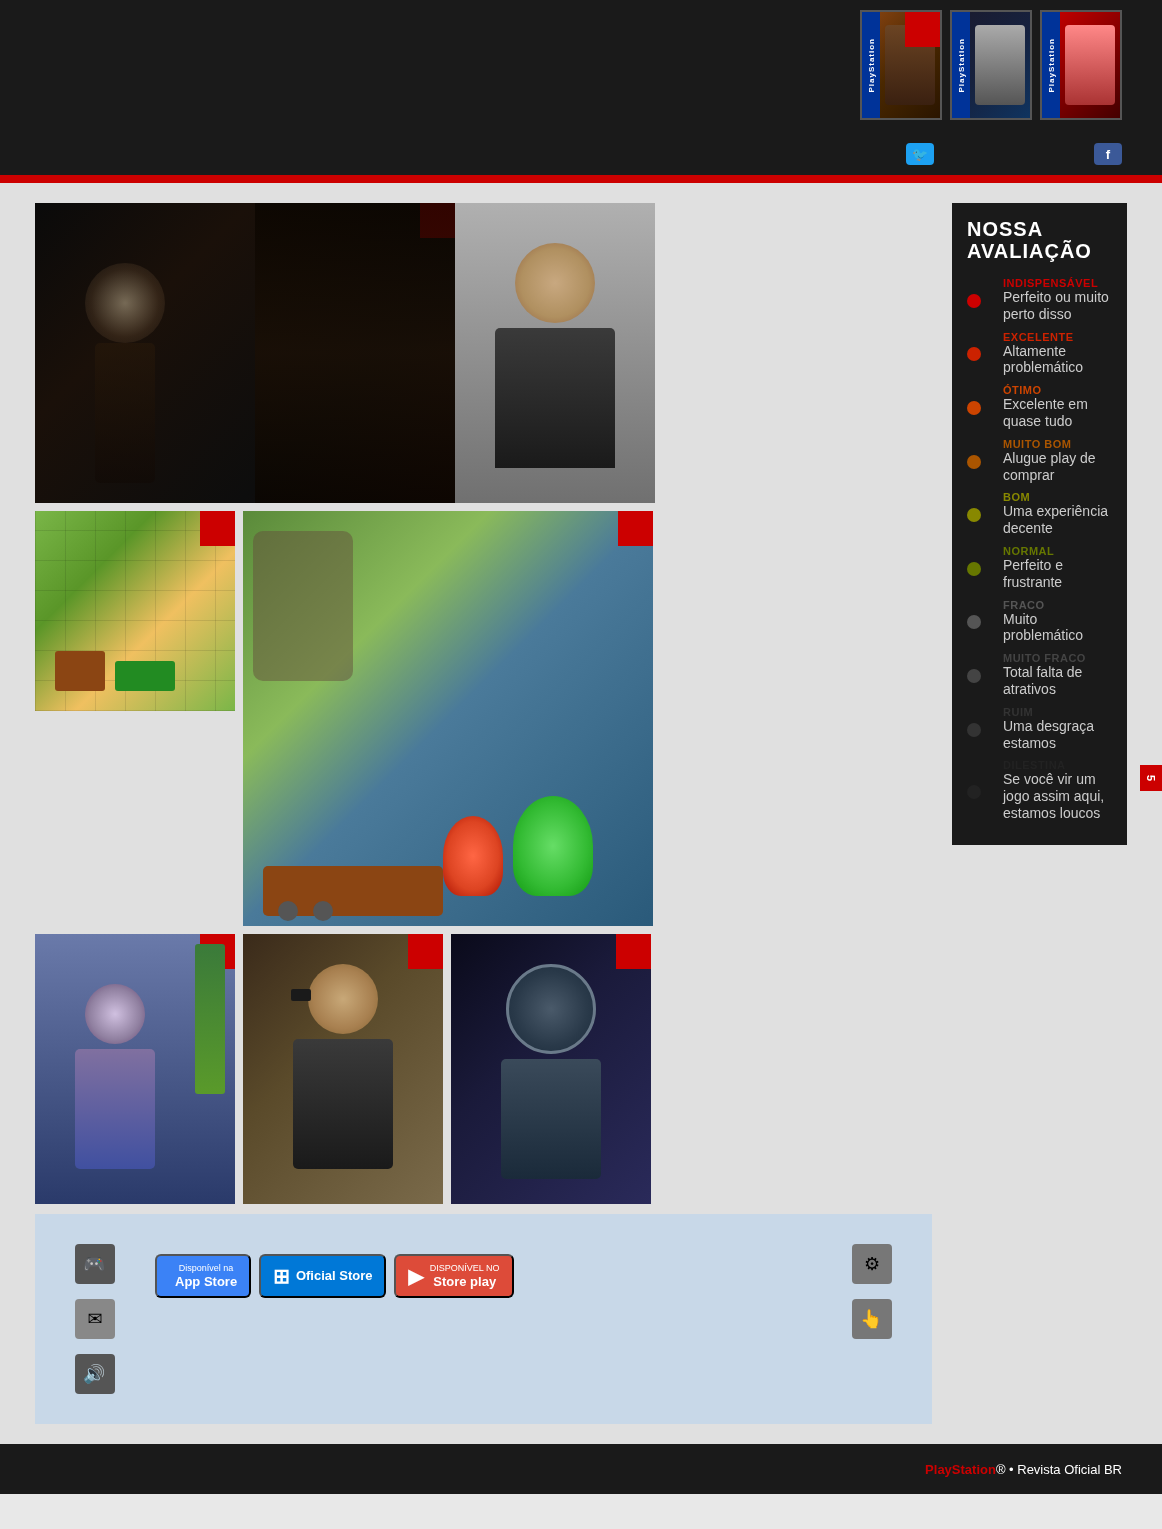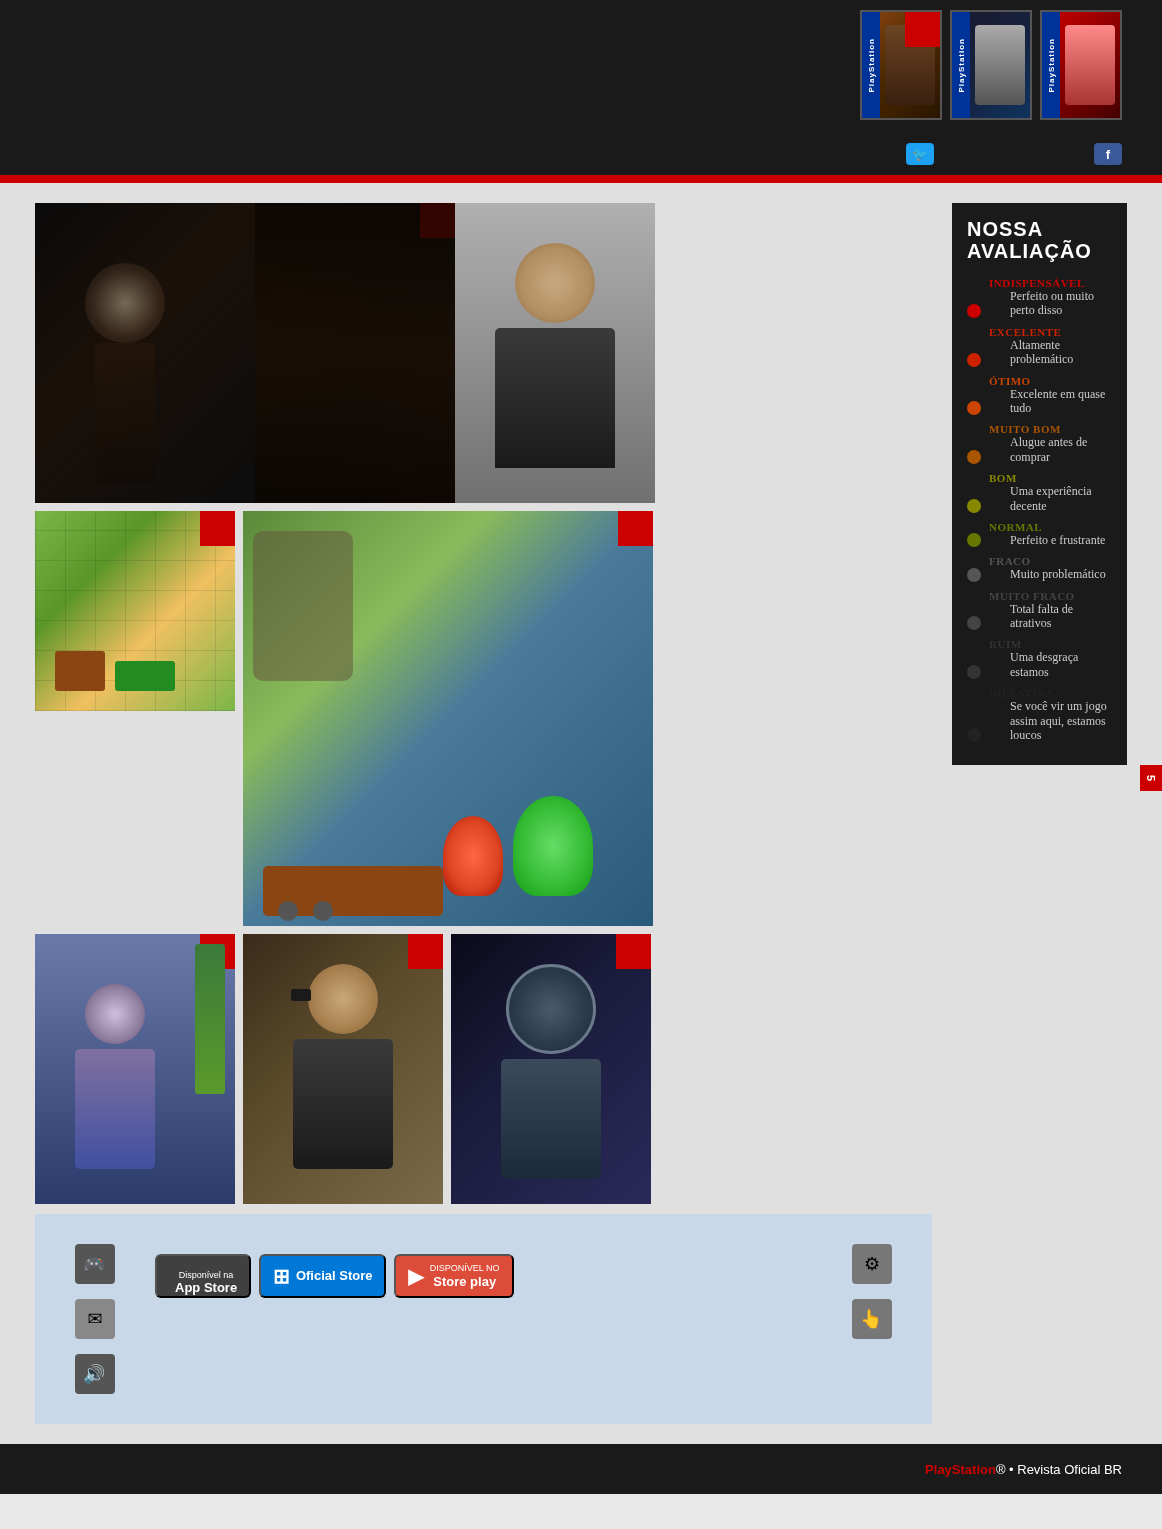--- a/index.html
+++ b/index.html
@@ -267,21 +267,21 @@
       border-radius: 6px;
       display: flex;
       align-items: center;
       gap: 6px;
       padding: 0 12px;
       color: white;
       font-size: 11px;
       font-weight: bold;
       cursor: pointer;
     }
-    .appstore-btn { background: #404040; align-items: flex-end; }
+    .appstore-btn { background: #3b82f6; }
     .windows-btn { background: #0078d7; }
     .google-btn { background: #dd4b39; }
     .app-btn-icon { font-size: 20px; }
     .app-btn-text { display: flex; flex-direction: column; line-height: 1.2; }
     .app-btn-small { font-size: 9px; font-weight: normal; }
     .app-btn-large { font-size: 13px; font-weight: bold; }
 
     
     #sidebar {
       width: 175px;
@@ -296,44 +296,42 @@
       color: white;
       font-size: 20px;
       font-weight: 900;
       letter-spacing: 1px;
       text-transform: uppercase;
       margin-bottom: 15px;
       line-height: 1.1;
     }
     .rating-item {
       display: flex;
-      gap: 8px;
+      gap: 22px;
       margin-bottom: 8px;
-      align-items: flex-end;
-      font-family: Liberation Serif, serif;
+      align-items: center;
     }
     .rating-dot {
       width: 14px;
       height: 14px;
       border-radius: 50%;
       flex-shrink: 0;
       margin-top: 2px;
     }
     .rating-content { flex: 1; }
     .rating-name {
       font-size: 11px;
       font-weight: bold;
       text-transform: uppercase;
       letter-spacing: 0.5px;
     }
     .rating-desc {
-      font-size: 12px;
+      font-size: 14px;
       color: #ccc;
       line-height: 1.2;
-      margin-left: 21px;
     }
 
     
     #footer {
       background: #1a1a1a;
       height: 50px;
       display: flex;
       align-items: center;
       justify-content: flex-end;
       padding: 0 40px;
@@ -556,21 +554,21 @@
       <div class="rating-dot" style="background:#cc4400;"></div>
       <div class="rating-content">
         <div class="rating-name" style="color:#cc4400;">Ótimo</div>
         <div class="rating-desc">Excelente em quase tudo</div>
       </div>
     </div>
           <div class="rating-item">
       <div class="rating-dot" style="background:#aa5500;"></div>
       <div class="rating-content">
         <div class="rating-name" style="color:#aa5500;">Muito Bom</div>
-        <div class="rating-desc">Alugue antes de comprar</div>
+        <div class="rating-desc">Alugue play de comprar</div>
       </div>
     </div>
           <div class="rating-item">
       <div class="rating-dot" style="background:#888800;"></div>
       <div class="rating-content">
         <div class="rating-name" style="color:#888800;">Bom</div>
         <div class="rating-desc">Uma experiência decente</div>
       </div>
     </div>
           <div class="rating-item">

